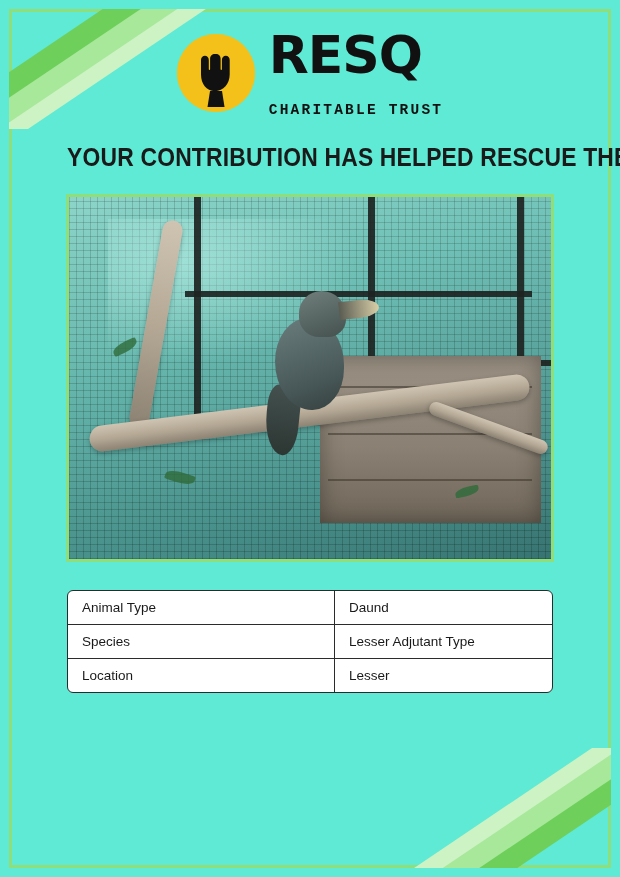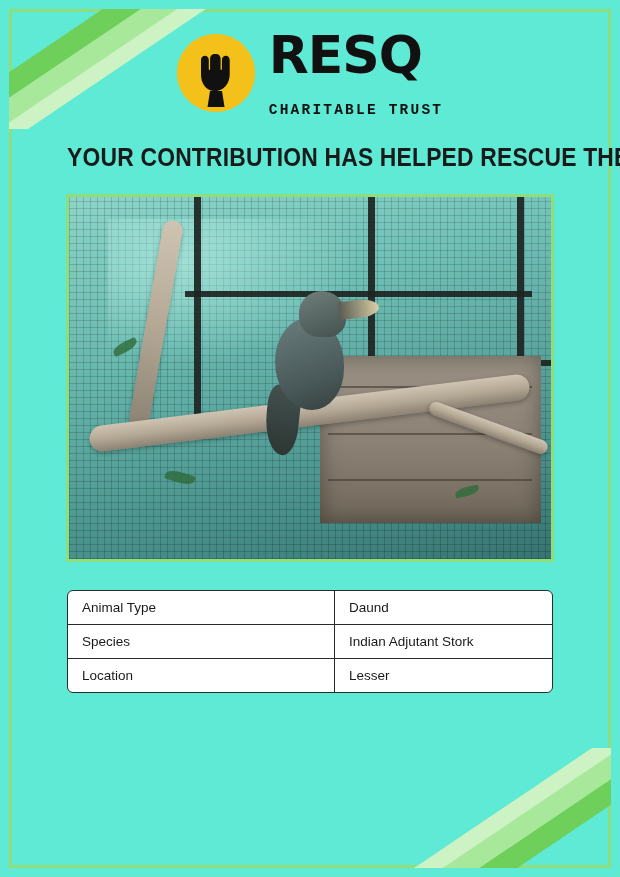--- a/index.html
+++ b/index.html
@@ -411,21 +411,21 @@
 
     <div class="table-wrap">
       <table>
         <tbody>
           <tr>
             <td class="label-col">Animal Type</td>
             <td>Daund</td>
           </tr>
           <tr>
             <td class="label-col">Species</td>
-            <td>Indian Adjutant Stork</td>
+            <td>Lesser Adjutant Type</td>
           </tr>
           <tr>
             <td class="label-col">Location</td>
             <td>Lesser</td>
           </tr>
         </tbody>
       </table>
     </div>
 
   </div>

